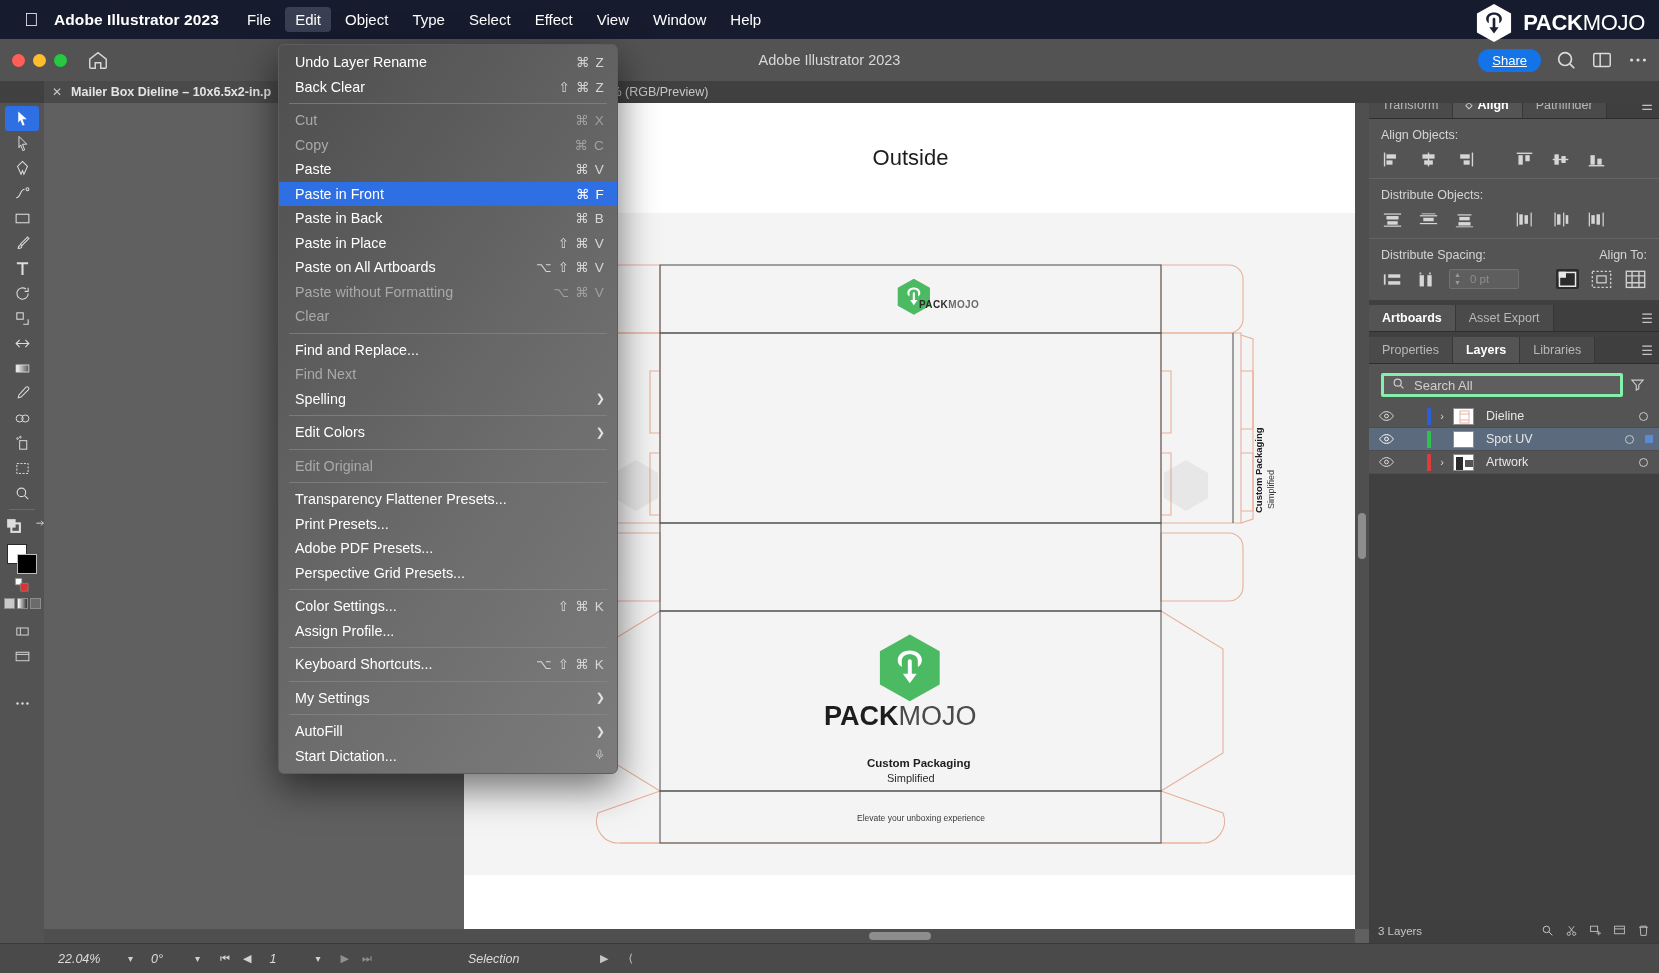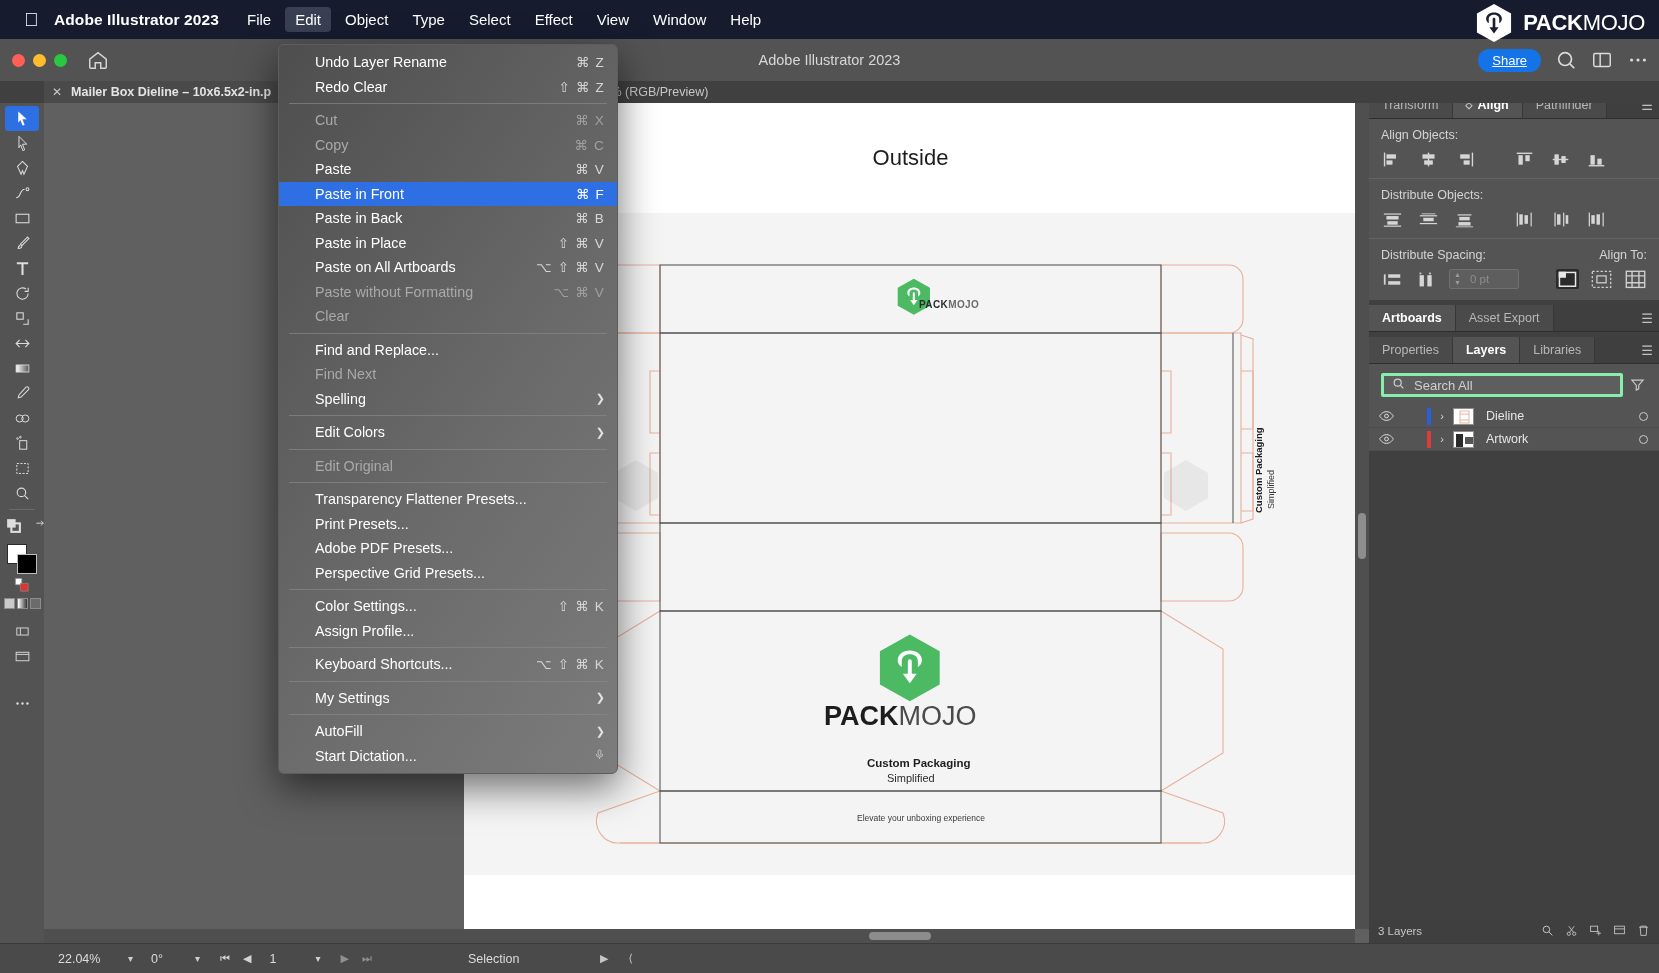--- a/index.html
+++ b/index.html
@@ -155,21 +155,21 @@
   .layers-foot { position:absolute; left:0; right:0; bottom:0; height:24px;
     background:#3f3f3f; display:flex; align-items:center; color:#c7c7c7;
     font-size:11.5px; padding:0 9px; }
   .lf-icons { margin-left:auto; display:flex; gap:11px; align-items:center; }
 
   
   .statusbar { position:absolute; left:0; bottom:0; width:1659px; height:30px;
     background:#4a4a4a; display:flex; align-items:center; z-index:55;
     border-top:1px solid #3a3a3a; }
   .sb-cell { color:#dcdcdc; font-size:12.5px; display:flex; align-items:center;
-    height:30px; padding:0 8px; }
+    height:30px; padding:0 8px;font-style:italic; }
   .sb-zoom { width:74px; padding-left:14px; }
   .sb-chev { color:#cfcfcf; font-size:10px; padding:0 10px; }
   .sb-rot { width:42px; }
   .sb-nav { display:flex; align-items:center; gap:13px; color:#d3d3d3;
     font-size:11px; padding:0 10px; }
   .sb-nav .dim { color:#909090; }
   .sb-pg { width:44px; }
   .sb-sel { position:absolute; left:460px; }
   .sb-arrows { position:absolute; left:600px; display:flex; gap:20px;
     color:#c6c6c6; font-size:11px; }
@@ -178,21 +178,21 @@
   
   .menu { position:absolute; left:278px; top:44px; width:340px;
     background:linear-gradient(125deg,#4e4e4e 0%,#6b6b6b 58%,#7c7c7c 100%);
     border:1px solid #5d5d5d; border-radius:6px; z-index:100;
     box-shadow:0 14px 38px rgba(0,0,0,.55); padding:5px 0 5px 0;
     backdrop-filter:blur(12px); }
   .mrow { height:24.5px; display:flex; align-items:center; padding:0 12px 0 16px;
     color:#ffffff; font-size:14.3px; white-space:nowrap; }
   .mrow.dis { color:#a9a9a9; }
   .mrow.hl { background:#2f6fe4; }
-  .mrow .lbl { flex:1;margin-left:20px; }
+  .mrow .lbl { flex:1; }
   .mrow .sc { color:#d6d6d6; font-size:13.5px; letter-spacing:1.2px;
     font-family:"Liberation Sans", sans-serif; }
   .mrow.hl .sc { color:#fff; }
   .mrow.dis .sc { color:#a0a0a0; }
   .mrow .arrow { color:#e3e3e3; font-size:11px; margin-left:8px; }
   .mrow .mic { color:#cfcfcf; font-size:12px; }
   .msep { height:1px; background:#8a8a8a; margin:4px 10px; opacity:.65; }
 </style>
 </head>
 <body>
@@ -760,20 +760,39 @@
                 </g>
               </svg>
           </div>
         </div>
         <div class="lname">Dieline</div>
         <div class="targcell">
             <div class="targ-o"></div>
           </div>
       </div>
 
+      <div class="layerrow sel">
+        <div class="eyecell">
+          <svg width="15" height="12" viewBox="0 0 24 18" fill="none" stroke="#ffffff" stroke-width="1.6">
+              <path d="M1 9s4-7 11-7 11 7 11 7-4 7-11 7S1 9 1 9z"></path>
+              <circle cx="12" cy="9" r="3"></circle>
+            </svg>
+        </div>
+        <div class="lockcell"></div>
+        <div class="colorbar" style="background:#2ec14e;"></div>
+        <div class="discell"></div>
+        <div class="thumbcell">
+          <div class="lthumb"></div>
+        </div>
+        <div class="lname">Spot UV</div>
+        <div class="targcell">
+            <div class="targ-o"></div>
+          </div>
+        <div class="selsq"></div>
+      </div>
 
       <div class="layerrow">
         <div class="eyecell">
           <svg width="15" height="12" viewBox="0 0 24 18" fill="none" stroke="#e0e0e0" stroke-width="1.6">
               <path d="M1 9s4-7 11-7 11 7 11 7-4 7-11 7S1 9 1 9z"></path>
               <circle cx="12" cy="9" r="3"></circle>
             </svg>
         </div>
         <div class="lockcell"></div>
         <div class="colorbar" style="background:#e03b3b;"></div>
@@ -849,21 +868,21 @@
   </div>
 
   <div class="menu">
 
     <div>
       <div class="mrow">
         <span class="lbl">Undo Layer Rename</span>
         <span class="sc">⌘ Z</span>
       </div>
       <div class="mrow">
-        <span class="lbl">Redo Clear</span>
+        <span class="lbl">Back Clear</span>
         <span class="sc">⇧ ⌘ Z</span>
       </div>
     </div>
     <div class="msep"></div>
 
     <div>
       <div class="mrow dis">
         <span class="lbl">Cut</span>
         <span class="sc">⌘ X</span>
       </div>

